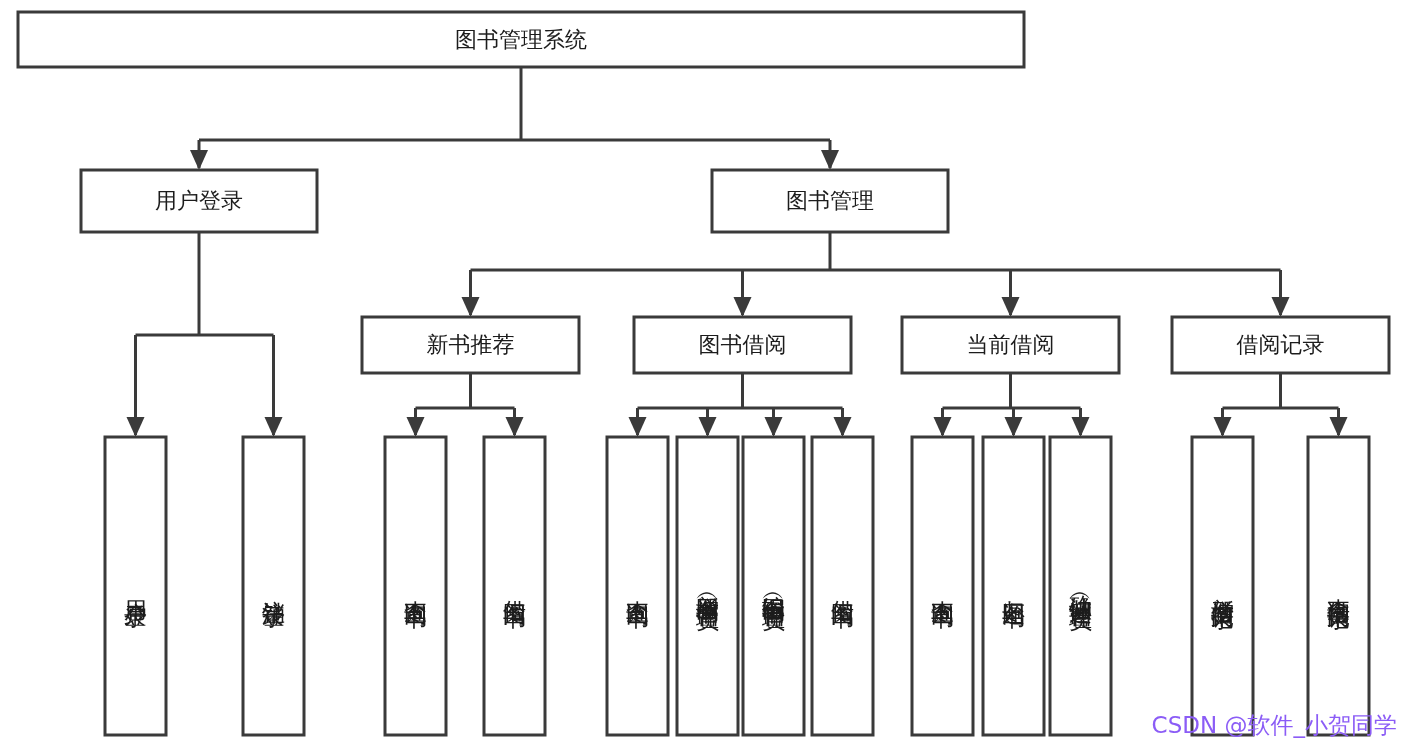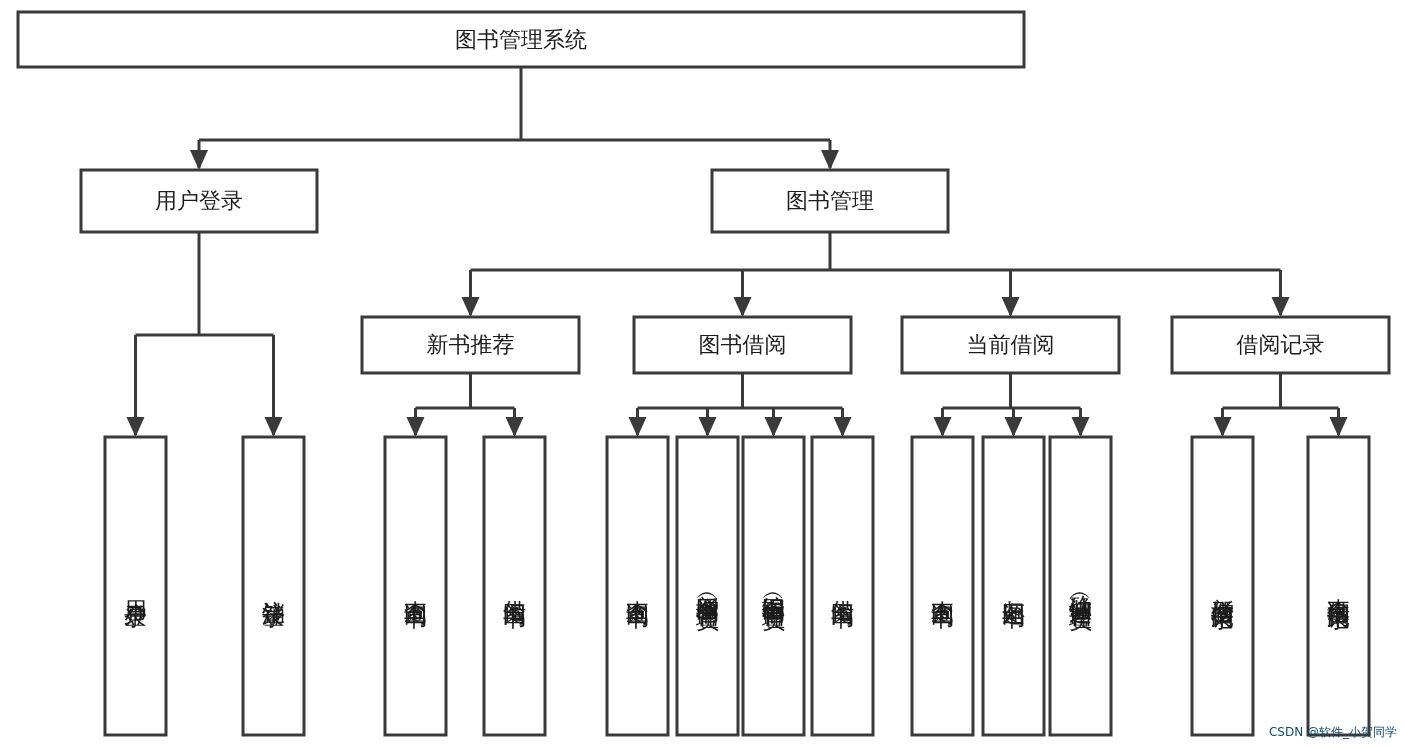--- a/index.html
+++ b/index.html
@@ -66,22 +66,22 @@
     letter-spacing: 2px;
     color: #1c1c1c;
     white-space: nowrap;
     text-align: center;
   }
   .watermark {
     position: absolute;
     right: 8px;
     bottom: 6px;
     font-family: "DejaVu Sans", "Liberation Sans", sans-serif;
-    font-size: 12px;
-    color: #0c4a6e;
+    font-size: 23px;
+    color: #8b5cf6;
     white-space: nowrap;
     user-select: none;
   }
 </style>
 </head>
 <body>
 
 <div id="diagram-root">
 
   <svg id="diagram-svg" viewBox="0 0 1405 747">

